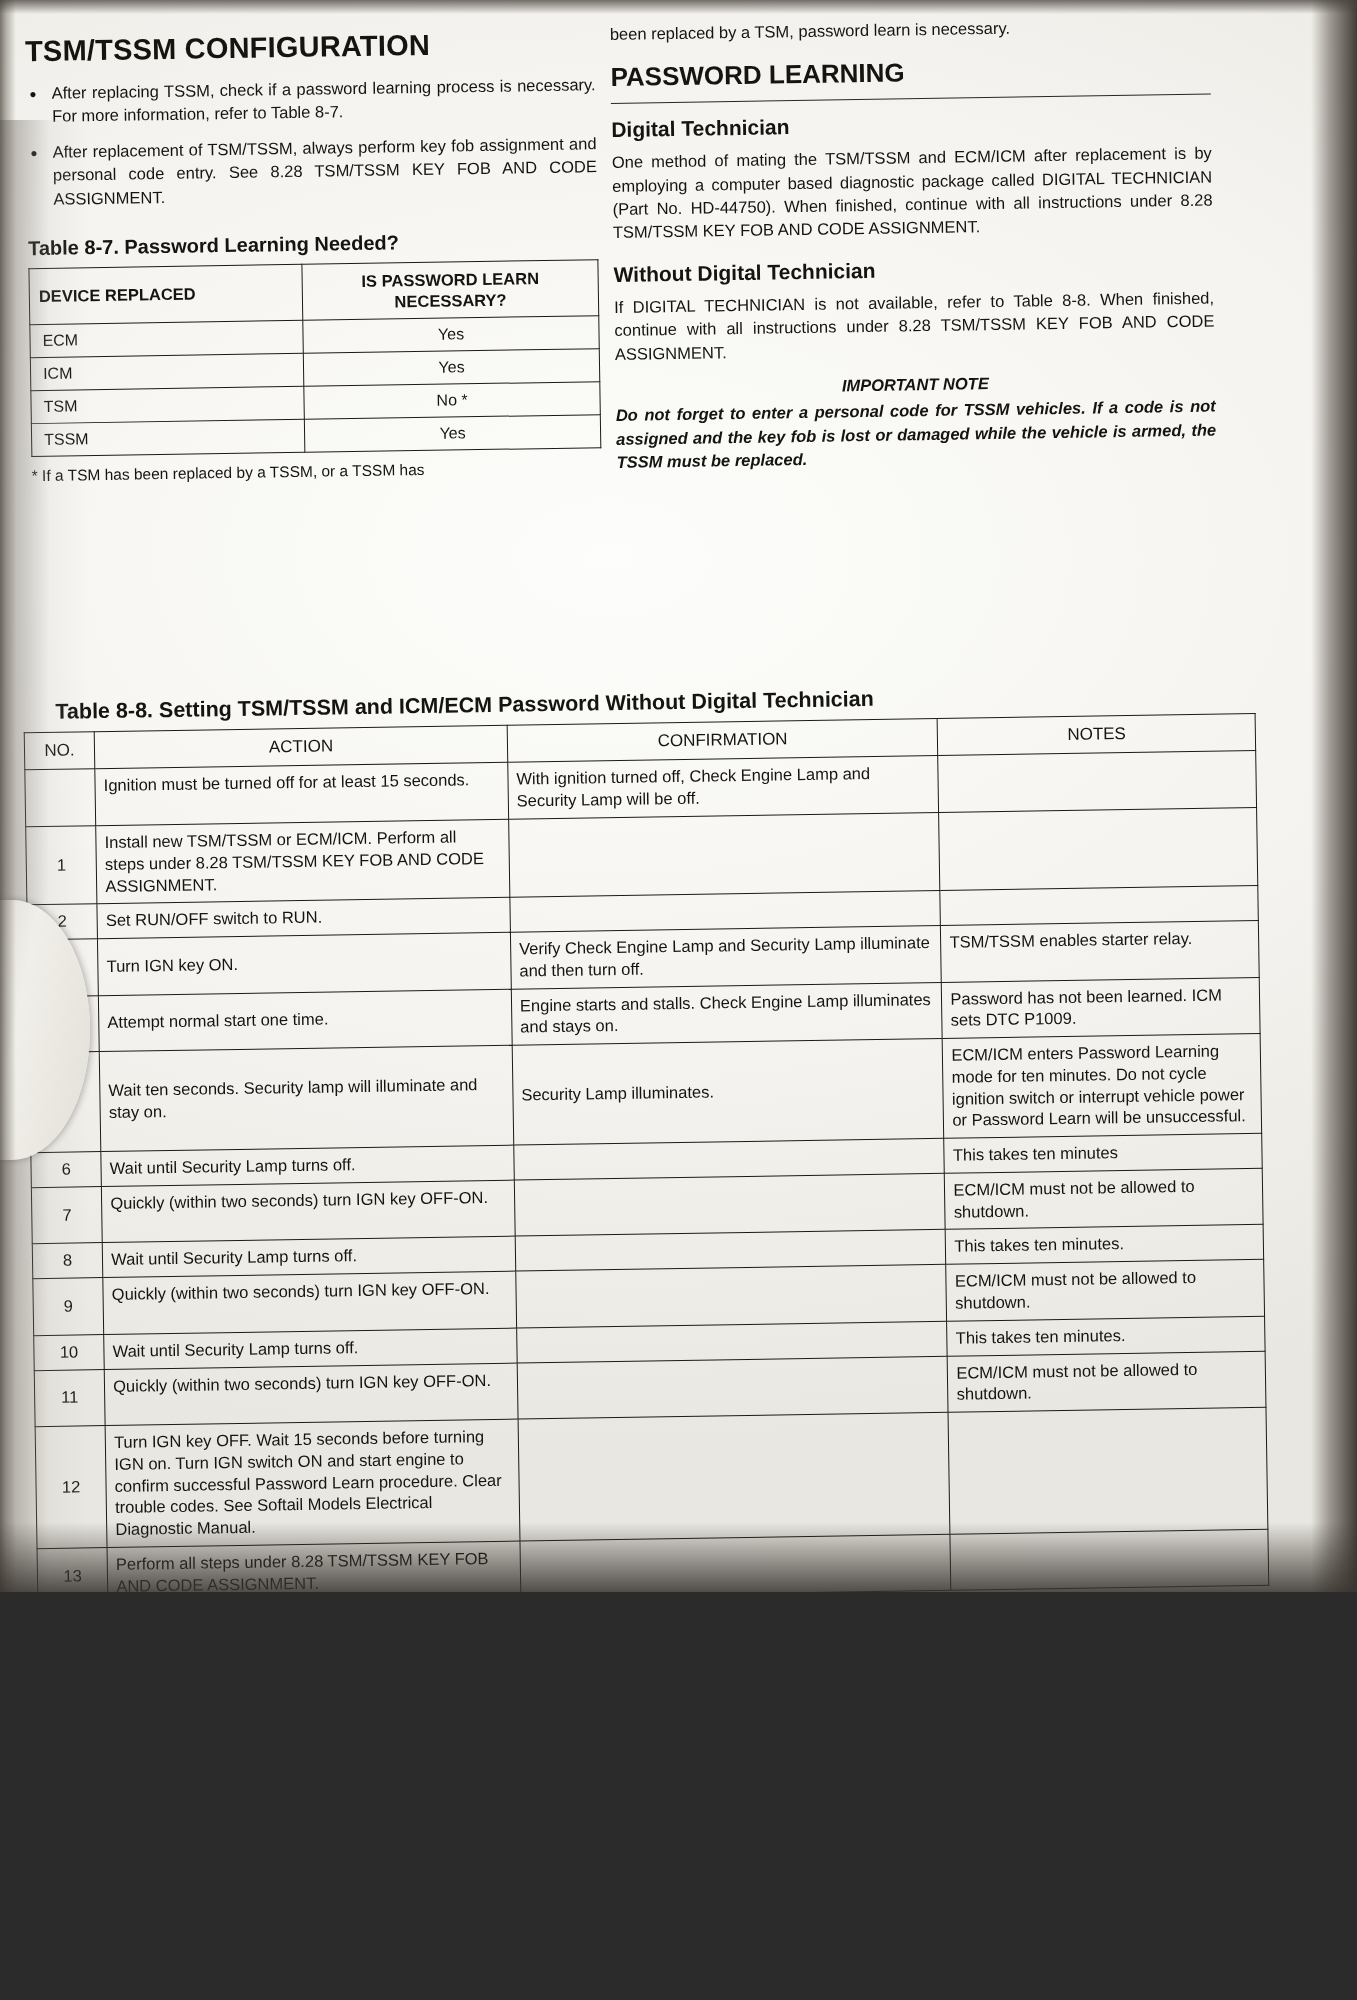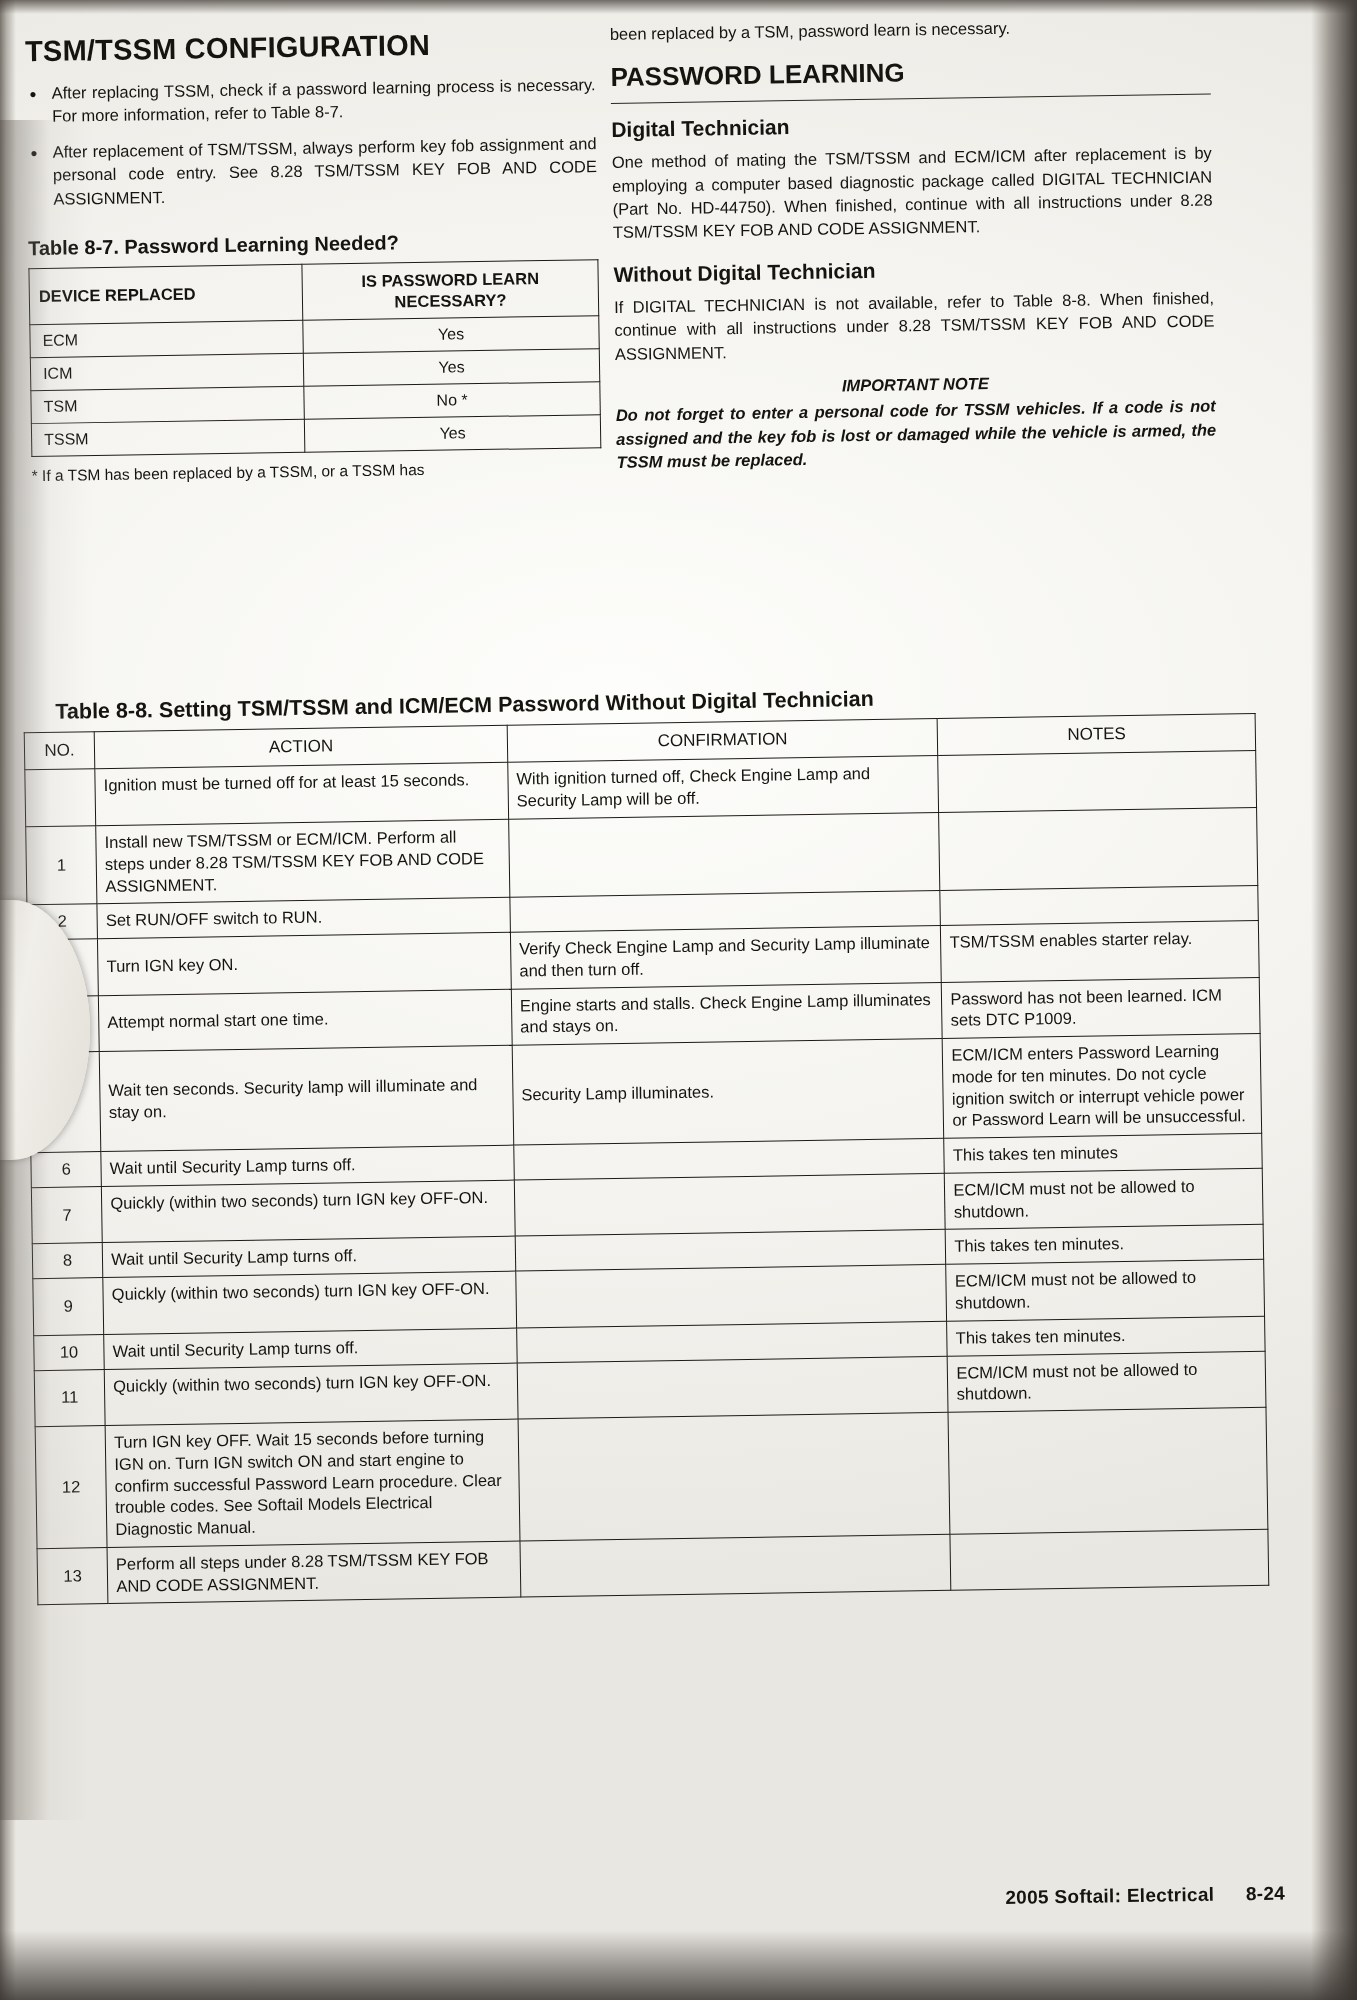--- a/index.html
+++ b/index.html
@@ -10,21 +10,21 @@
   body {
     width: 1357px;
     height: 2000px;
     overflow: hidden;
     font-family: "Liberation Sans", sans-serif;
   }
   
   #page {
     position: relative;
     width: 1357px;
-    height: 2000px;
+    height: 1592px;
     background:
       radial-gradient(ellipse 1500px 900px at 45% 35%, #fdfdfb 0%, #f4f3ef 55%, #e9e7e1 100%);
     overflow: hidden;
   }
   
   .edge-right {
     position: absolute;
     top: 0; right: 0;
     width: 46px; height: 2000px;
     background: linear-gradient(90deg, rgba(120,112,104,0.0) 0%, rgba(96,88,80,0.55) 40%, rgba(52,46,40,0.92) 100%);

